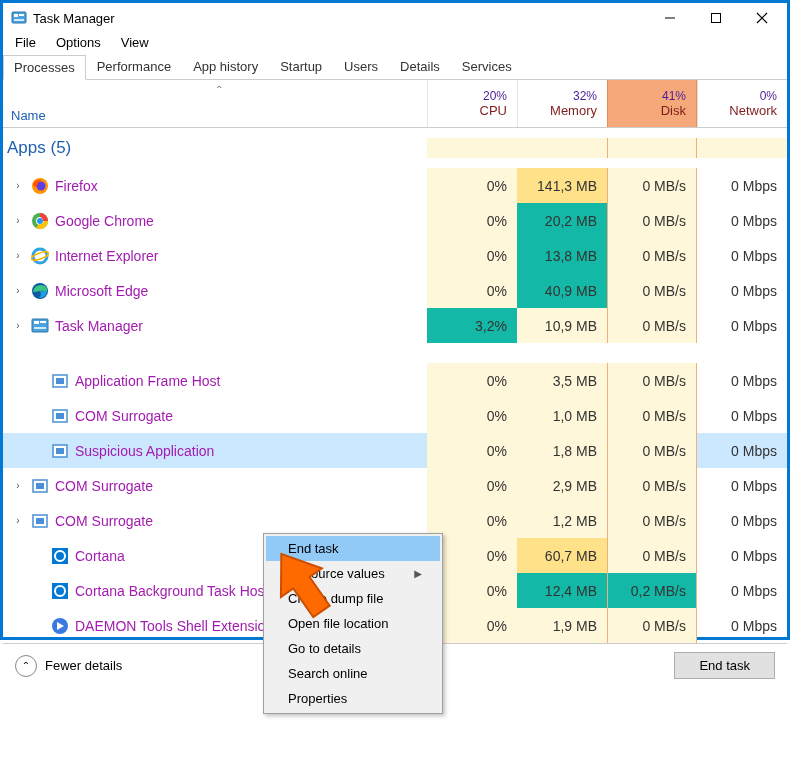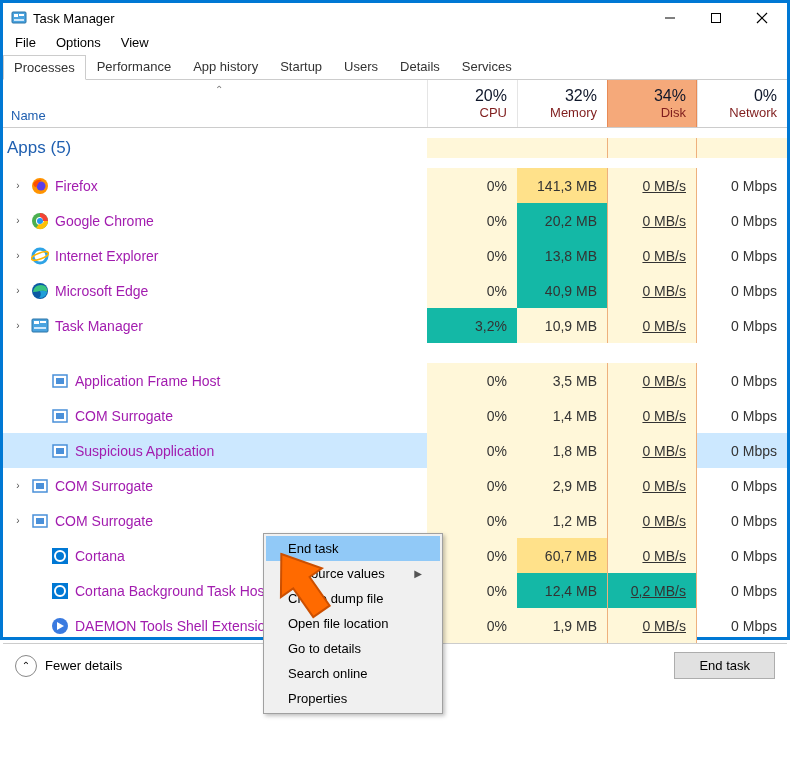--- a/index.html
+++ b/index.html
@@ -14,39 +14,39 @@
   .menubar { height: 22px; display: flex; align-items: center; padding: 0 6px; font-size: 13px; gap: 8px; }
   .menuitem { padding: 2px 6px; }
   .tabs { display: flex; border-bottom: 1px solid #ccc; margin-top: 2px; }
   .tab { padding: 4px 10px; border: 1px solid transparent; border-bottom: none; font-size: 13px; color: #333; }
   .tab.active { border: 1px solid #ccc; border-bottom: 1px solid #fff; position: relative; top: 1px; background: #fff; }
   .content { flex: 1; display: flex; flex-direction: column; }
   .headerrow { display: flex; align-items: stretch; border-bottom: 1px solid #ccc; height: 48px; }
   .namecol { flex: 1; display: flex; align-items: flex-end; padding: 0 0 4px 8px; color: #1f5fb0; font-size: 13px; position: relative; }
   .namecol .sort { position: absolute; left: 50%; top: 4px; font-size: 10px; color: #777; }
   .metcol { width: 90px; border-left: 1px solid #e5e5e5; display: flex; flex-direction: column; align-items: flex-end; justify-content: center; padding: 4px 10px; text-align: right; }
-  .metcol .pct { font-size: 16px; color: #0f172a; }
+  .metcol .pct { font-size: 12px; color: #4c1d95; }
   .metcol .lbl { font-size: 13px; color: #7f1d1d; }
   .metcol.hot { background: #f5a97a; }
   .metcol.disk { border-left: 1px solid #e88b56; border-right: 1px solid #e88b56; }
   .body { flex: 1; overflow-y: scroll; position: relative; }
   .grouphdr { color: #1f5fb0; font-size: 17px; padding: 10px 0 10px 4px; display: flex; }
   .grouphdr .txt { flex: 1; }
   .grouphdr .cells { display: flex; }
   .row { display: flex; align-items: center; height: 35px; }
   .row.selected { background: #cce8ff !important; }
   .row .main { flex: 1; display: flex; align-items: center; padding-left: 8px; gap: 6px; min-width: 0; }
   .caret { width: 14px; display: flex; justify-content: center; color: #555; font-size: 10px; }
   .appicon { width: 18px; height: 18px; display: flex; align-items: center; justify-content: center; flex-shrink: 0; }
   .appname { font-size: 14px; color: #a21caf; white-space: nowrap; overflow: hidden; text-overflow: ellipsis; }
   .cell { width: 90px; text-align: right; padding-right: 10px; font-size: 14px; color: #333; height: 100%; display: flex; align-items: center; justify-content: flex-end; }
   .cell.tint1 { background: #fff7d9; }
   .cell.tint2 { background: #14b8a6; }
   .cell.tint3 { background: #ffe18a; }
-  .cell.diskcell { border-left: 1px solid #eeb07d; border-right: 1px solid #eeb07d; text-decoration: underline; }
+  .cell.diskcell { border-left: 1px solid #eeb07d; border-right: 1px solid #eeb07d; }
   .grouphdr .cell { background: #fff7d9; }
   .footer { height: 44px; border-top: 1px solid #ccc; display: flex; align-items: center; padding: 0 12px; gap: 10px; }
   .fewer { display: flex; align-items: center; gap: 8px; flex: 1; }
   .fewer .circ { width: 22px; height: 22px; border: 1px solid #888; border-radius: 50%; display: flex; align-items: center; justify-content: center; font-size: 10px; }
   .endbtn { padding: 5px 24px; border: 1px solid #adadad; background: #e1e1e1; font-size: 13px; }
   .ctxmenu { position: absolute; left: 263px; top: 533px; width: 180px; background: #f0f0f0; border: 1px solid #a0a0a0; box-shadow: 2px 2px 4px rgba(0,0,0,0.25); z-index: 50; padding: 2px; }
   .ctxitem { padding: 5px 18px 5px 22px; font-size: 13px; display: flex; align-items: center; justify-content: space-between; }
   .ctxitem.hover { background: #91c9f7; }
   .ctxitem .sub { font-size: 10px; color: #555; }
   .arrow-overlay { position: absolute; left: 275px; top: 545px; z-index: 60; pointer-events: none; }
@@ -113,21 +113,21 @@
       </div>
       <div class="metcol">
         <span class="pct">20%</span>
         <span class="lbl">CPU</span>
       </div>
       <div class="metcol">
         <span class="pct">32%</span>
         <span class="lbl">Memory</span>
       </div>
       <div class="metcol hot disk">
-        <span class="pct">34%</span>
+        <span class="pct">41%</span>
         <span class="lbl">Disk</span>
       </div>
       <div class="metcol">
         <span class="pct">0%</span>
         <span class="lbl">Network</span>
       </div>
     </div>
 
     <div class="body" id="proc-body">
         <div class="grouphdr">
@@ -262,21 +262,21 @@
       <span style="width:14px"></span>
       <span class="appicon">
               <svg viewBox="0 0 18 18">
                 <rect x="2" y="3" width="14" height="12" fill="#fff" stroke="#4a90d9" stroke-width="1.5"></rect>
                 <rect x="5" y="6" width="8" height="6" fill="#4a90d9"></rect>
               </svg>
             </span>
       <span class="appname">COM Surrogate</span>
     </div>
     <div class="cell tint1">0%</div>
-    <div class="cell tint1">1,4 MB</div>
+    <div class="cell tint1">1,0 MB</div>
     <div class="cell tint1 diskcell">0 MB/s</div>
     <div class="cell">0 Mbps</div>
   </div>
         <div class="row selected">
     <div class="main">
       <span class="caret" style="visibility:hidden">›</span>
       <span style="width:14px"></span>
       <span class="appicon">
               <svg viewBox="0 0 18 18">
                 <rect x="2" y="3" width="14" height="12" fill="#fff" stroke="#4a90d9" stroke-width="1.5"></rect>

